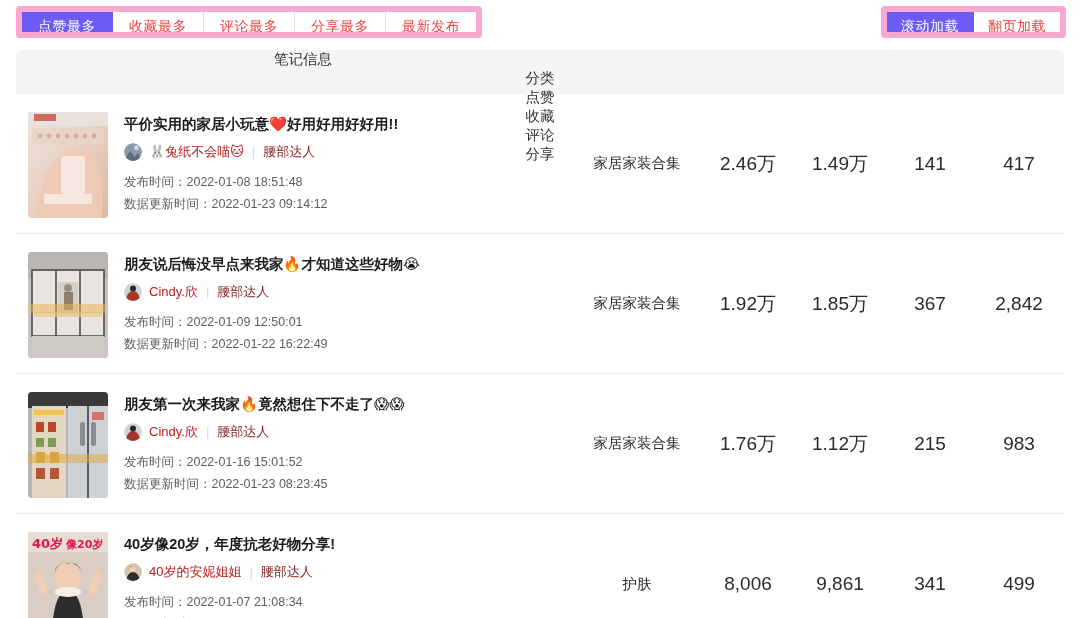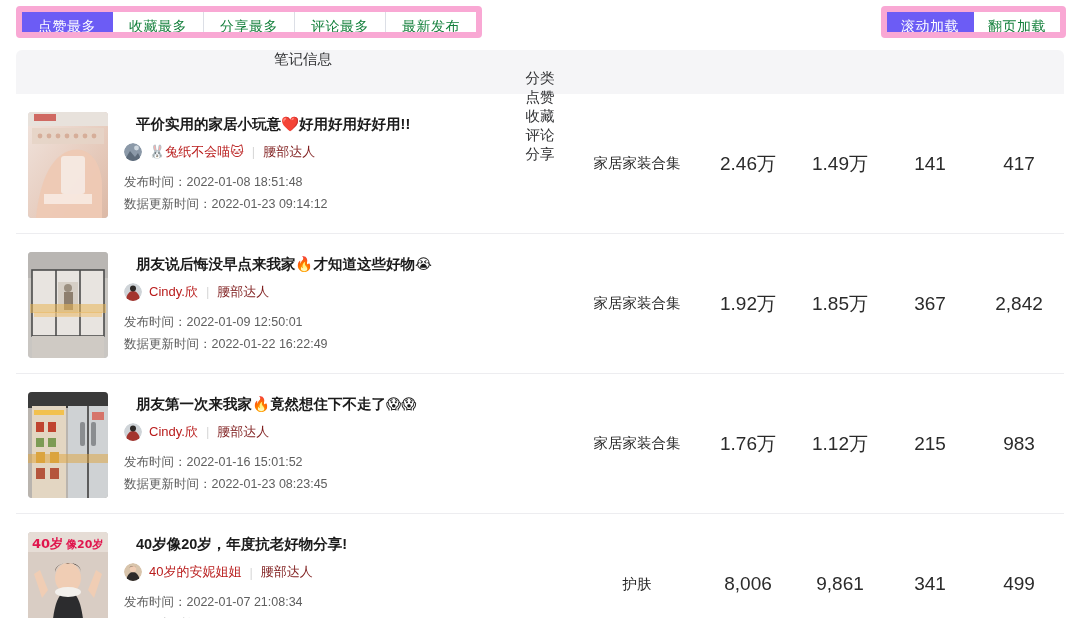--- a/index.html
+++ b/index.html
@@ -36,21 +36,21 @@
     background: #fff;
     height: 32px;
   }
   .btn-group .seg {
     display: flex;
     align-items: center;
     justify-content: center;
     padding: 0 16px;
     height: 30px;
     font-size: 14px;
-    color: #15803d;
+    color: #ef4444;
     background: #ffffff;
     border-right: 1px solid #dcdfe6;
     white-space: nowrap;
     cursor: pointer;
     letter-spacing: 0.5px;
   }
   .btn-group .seg:last-child { border-right: none; }
   .btn-group .seg.active {
     background: #6c5cf5;
     color: #ffffff;
@@ -116,21 +116,20 @@
 
   .note-body { padding-top: 2px; min-width: 0; }
 
   .note-title {
     font-size: 14.5px;
     font-weight: bold;
     color: #1b1b1b;
     line-height: 20px;
     margin-bottom: 9px;
     white-space: nowrap;
-    margin-left: 12px;
   }
 
   .author-line {
     display: flex;
     align-items: center;
     margin-bottom: 10px;
     font-size: 13px;
     color: #333;
   }
   .avatar {
@@ -176,22 +175,22 @@
 </style>
 </head>
 <body>
 
 <div class="page">
 
   <div class="toolbar">
     <div class="btn-group left">
       <div class="seg active">点赞最多</div>
       <div class="seg">收藏最多</div>
+      <div class="seg">评论最多</div>
       <div class="seg">分享最多</div>
-      <div class="seg">评论最多</div>
       <div class="seg">最新发布</div>
     </div>
 
     <div class="btn-group right">
       <div class="seg active">滚动加载</div>
       <div class="seg">翻页加载</div>
     </div>
   </div>
 
   <div class="table">

